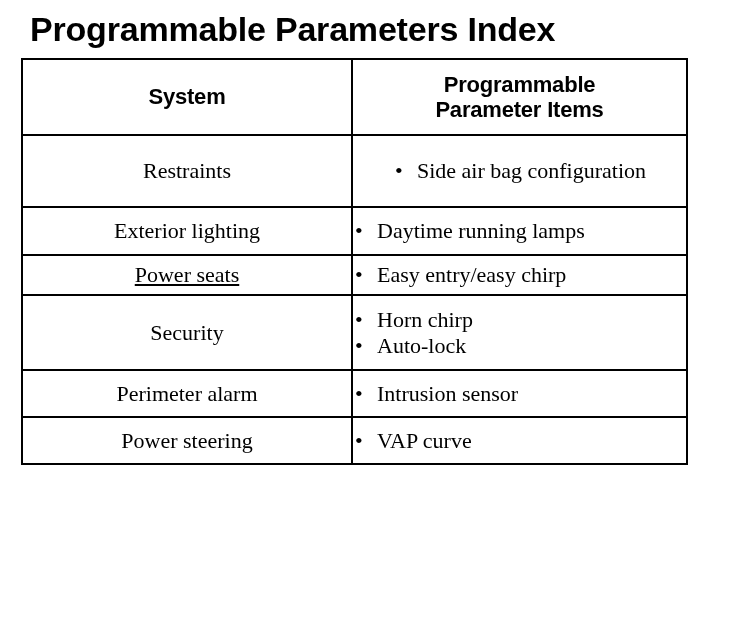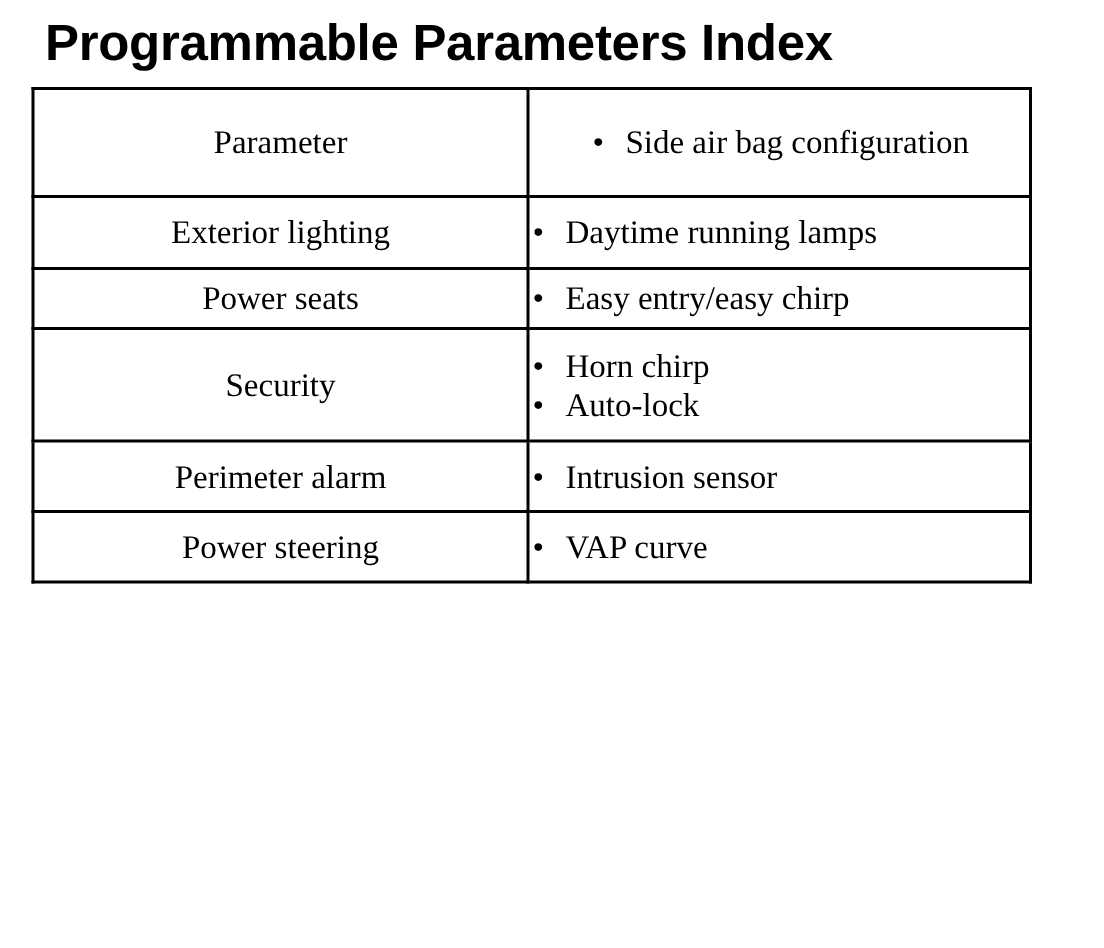--- a/index.html
+++ b/index.html
@@ -104,42 +104,49 @@
     top: 0;
     line-height: inherit;
   }
   .bullet-text { display: inline; }
 
   .two-line-item { max-width: 285px; }
 
   
   .r-restraints   td { height: 70px; }
   .r-exterior     td { height: 46px; }
-  .r-powerseats   td { height: 38px; }
+  .r-powerseats   td { height: 38px; text-decoration: underline; }
   .r-warning      td { height: 70px; }
   .r-security     td { height: 73px; }
   .r-perimeter    td { height: 45px; }
   .r-steering     td { height: 45px; }
   .r-vehcomm      td { height: 72px; }
 </style>
 </head>
 <body>
 
 <div id="doc-title">Programmable Parameters Index</div>
 
 <table id="params-table">
   <colgroup>
     <col class="col-system">
     <col class="col-items">
   </colgroup>
   <tbody>
 
+    <tr>
+      <td class="hdr-cell">System</td>
+      <td class="hdr-cell two-line">
+        <span class="hdr-line">Programmable</span>
+        <span class="hdr-line">Parameter Items</span>
+      </td>
+    </tr>
 
     <tr class="r-restraints">
-      <td class="sys-cell top-align">Parameter</td>
+      <td class="sys-cell top-align">Restraints</td>
       <td class="items-cell center-block top-align">
         <ul class="bullet-list">
           <li class="bullet-item two-line-item">
             <span class="bullet-dot">•</span>
             <span class="bullet-text">Side air bag configuration</span>
           </li>
         </ul>
       </td>
     </tr>
 

